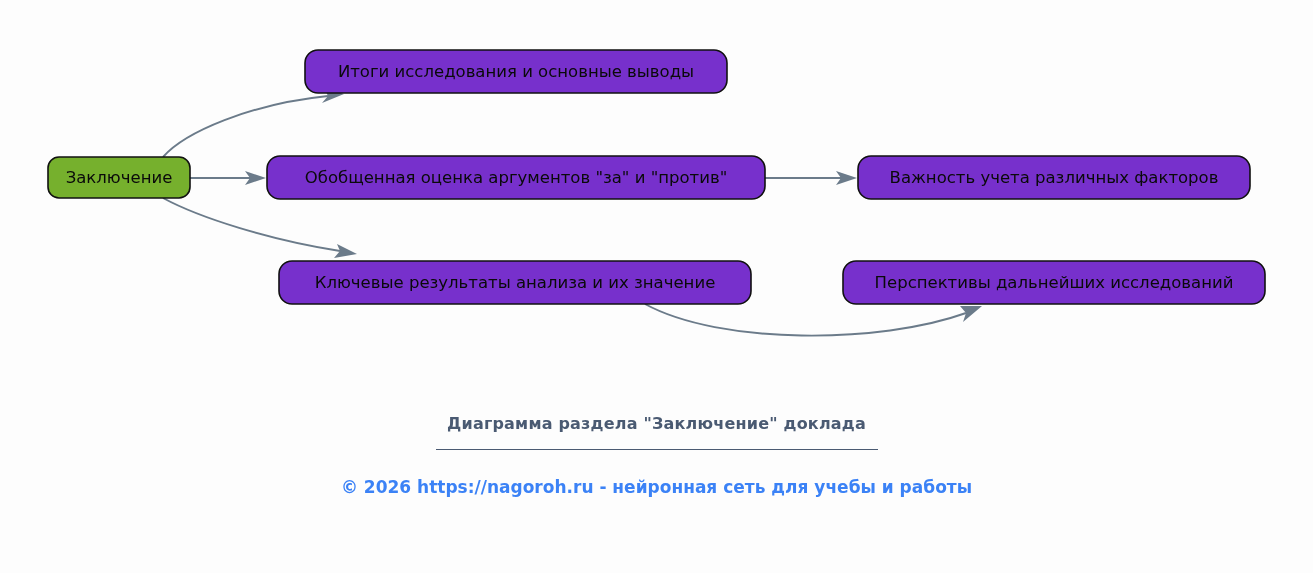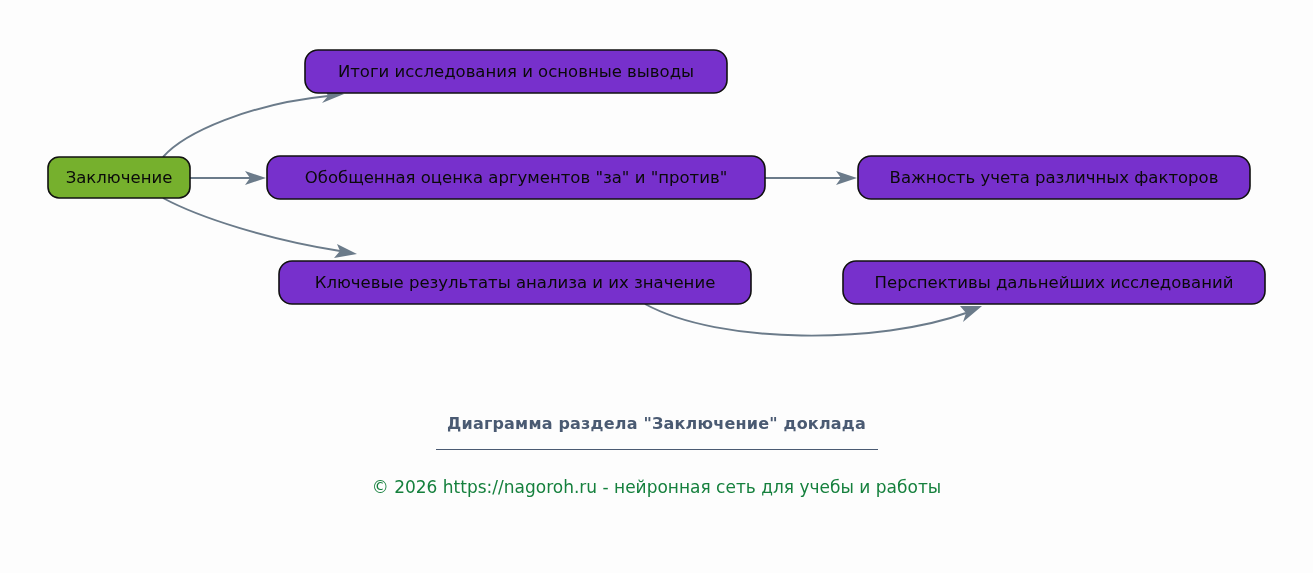--- a/index.html
+++ b/index.html
@@ -69,22 +69,23 @@
   .footer-wrap {
     position: absolute;
     left: 0;
     right: 0;
     top: 476px;
     text-align: center;
   }
   .footer-text {
     font-family: "DejaVu Sans", sans-serif;
     font-size: 17px;
-    color: #15803d;
+    color: #3b82f6;
     line-height: 22px;
+    font-weight: bold;
   }
 </style>
 </head>
 <body>
 
 <div id="canvas">
 
   <svg id="diagram-svg" viewBox="0 0 1313 573">
 
     <g>

